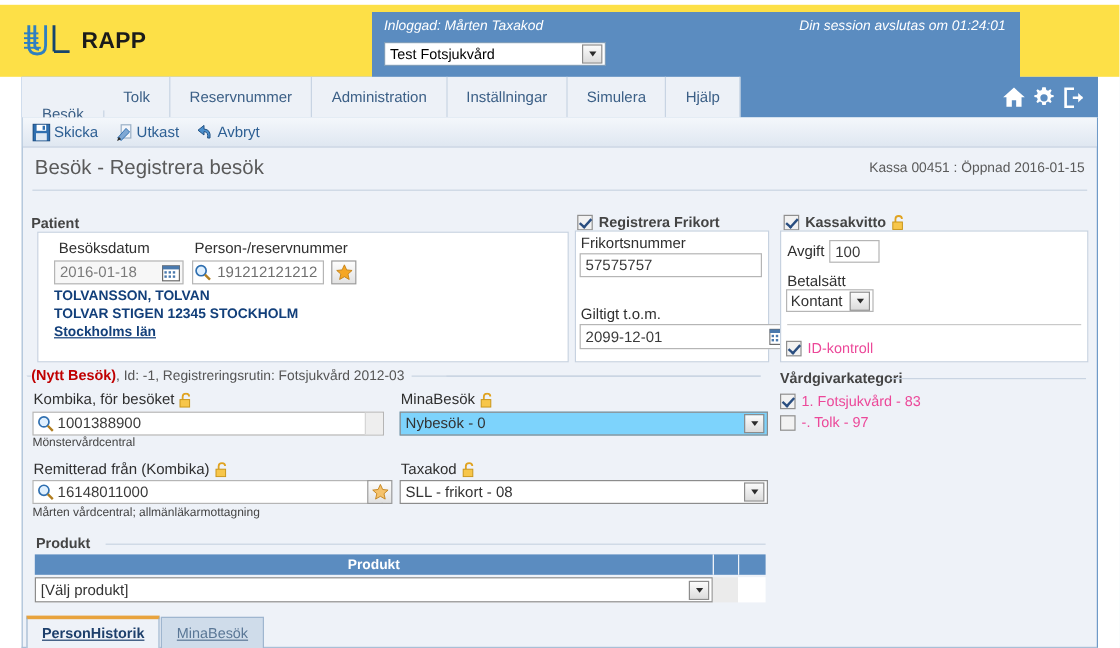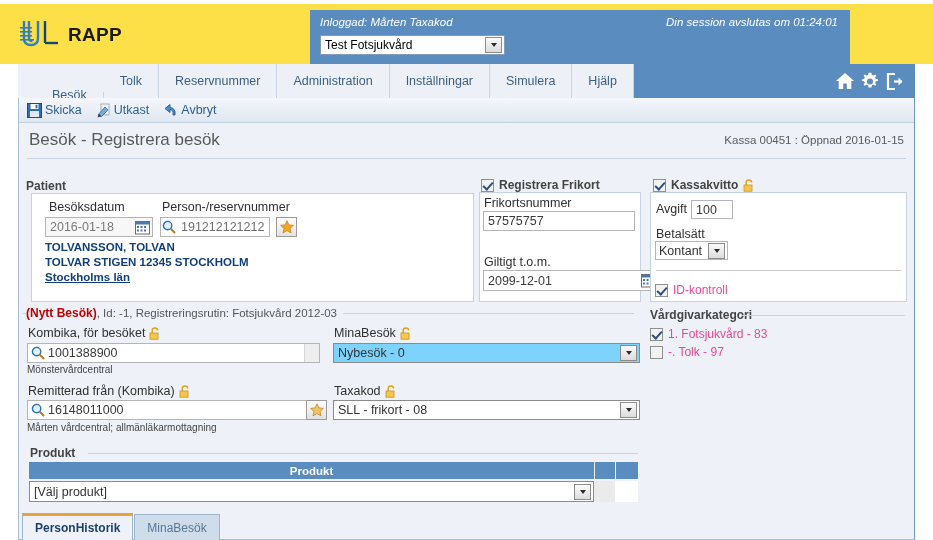--- a/index.html
+++ b/index.html
@@ -26,21 +26,21 @@
   .userbox .session { position:absolute; right:12px; top:6px; font-style:italic; font-size:11.5px; color:#ffffff; white-space:nowrap; }
   .unit-select { position:absolute; left:10px; top:25px; width:185px; height:20px; background:#ffffff; border:1px solid #7f9db9; display:flex; align-items:center; }
   .unit-select .val { flex:1; padding-left:4px; font-size:12px; color:#000; white-space:nowrap; overflow:hidden; }
   .ddbtn { width:17px; height:16px; margin-right:2px; background:linear-gradient(#fbfbfb,#dcdcdc); border:1px solid #8c8c8c; display:flex; align-items:center; justify-content:center; flex:0 0 auto; }
   .ddbtn:after { content:""; border-left:3.5px solid transparent; border-right:3.5px solid transparent; border-top:4px solid #2b2b2b; display:block; }
 
   
   .navbar { position:absolute; left:18px; top:64px; width:897px; height:34px; background:#5b8cc0; display:flex; align-items:stretch; }
   .navtabs { display:flex; align-items:stretch; background:#edf1f7; }
   .navtab { display:flex; align-items:center; padding:0 16px; font-size:12.5px; color:#3b5f86; border-right:1px solid #c8d4e3; white-space:nowrap; }
-  .navtab:first-child { padding-left:34px;margin-top:28px; }
+  .navtab:first-child { padding-left:17px;margin-top:28px; }
   .navicons { position:absolute; right:10px; top:0; height:34px; display:flex; align-items:center; gap:5px; }
   .navicons svg { display:block; }
 
   
   .content { position:absolute; left:18px; top:98px; width:897px; height:442px; background:#eef2f8; border-left:1px solid #a9bfd6; border-right:1px solid #6f9ac8; border-bottom:1px solid #a9bfd6; }
 
   
   .toolbar { position:absolute; left:0; top:0; width:895px; height:25px; background:linear-gradient(#f4f7fb,#dfe7f1); border-bottom:1px solid #c3d0e0; display:flex; align-items:center; padding-left:8px; gap:14px; }
   .tbtn { display:flex; align-items:center; gap:3px; font-size:12.5px; color:#2d5f93; white-space:nowrap; }
   .tbtn svg { display:block; }
@@ -150,21 +150,21 @@
   .pr-head .c2 { width:21px; background:#5b8cc0; border-left:1px solid #eef2f8; }
   .pr-head .c3 { width:23px; background:#5b8cc0; border-left:1px solid #eef2f8; }
   .pr-row { position:absolute; left:29px; top:481px; width:609px; height:21px; display:flex; }
   .pr-sel { flex:1; background:#fff; border:1px solid #8c8c8c; display:flex; align-items:center; }
   .pr-sel .v { flex:1; padding-left:4px; font-size:12.5px; color:#333; }
   .pr-c2 { width:21px; background:#ebebeb; }
   .pr-c3 { width:23px; background:#ffffff; }
 
   
   .btabs { position:absolute; left:22px; top:513px; display:flex; align-items:flex-start; }
-  .btab { height:27px; display:flex; align-items:center; padding:0 12px; font-size:12px; white-space:nowrap; }
+  .btab { height:27px; display:flex; align-items:center; padding:0 12px; font-size:12px; white-space:nowrap;text-decoration:underline; }
   .btab.active { background:#eef2f8; border-top:3px solid #e8a33d; border-left:1px solid #9fb6cf; border-right:1px solid #9fb6cf; color:#1d3f6b; font-weight:bold; }
   .btab.inactive { background:#cfdcea; border:1px solid #9fb6cf; color:#5a7796; margin-left:1px; margin-top:1px; }
 </style>
 </head>
 <body>
 
 <div id="app">
 
   <div class="topline"></div>
 

